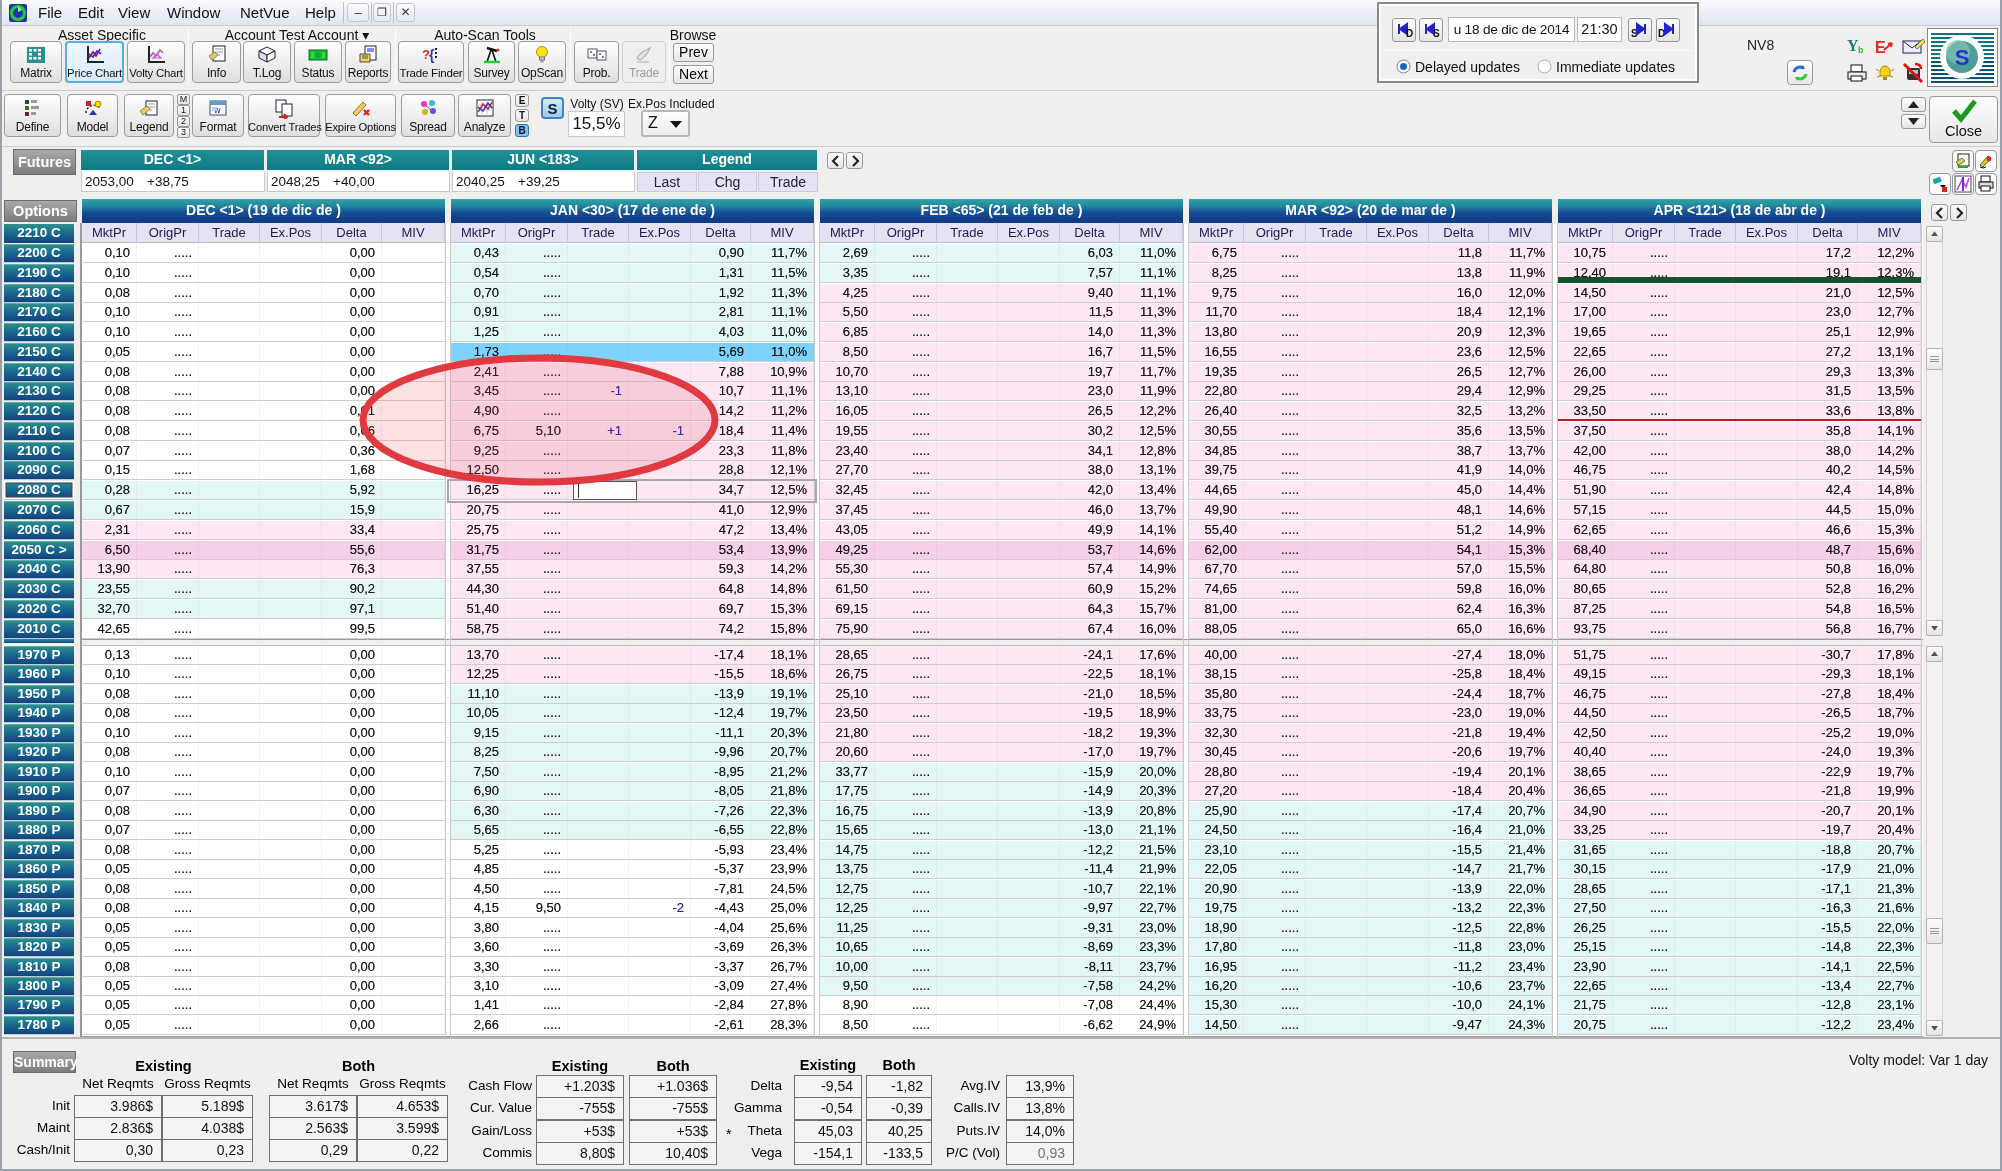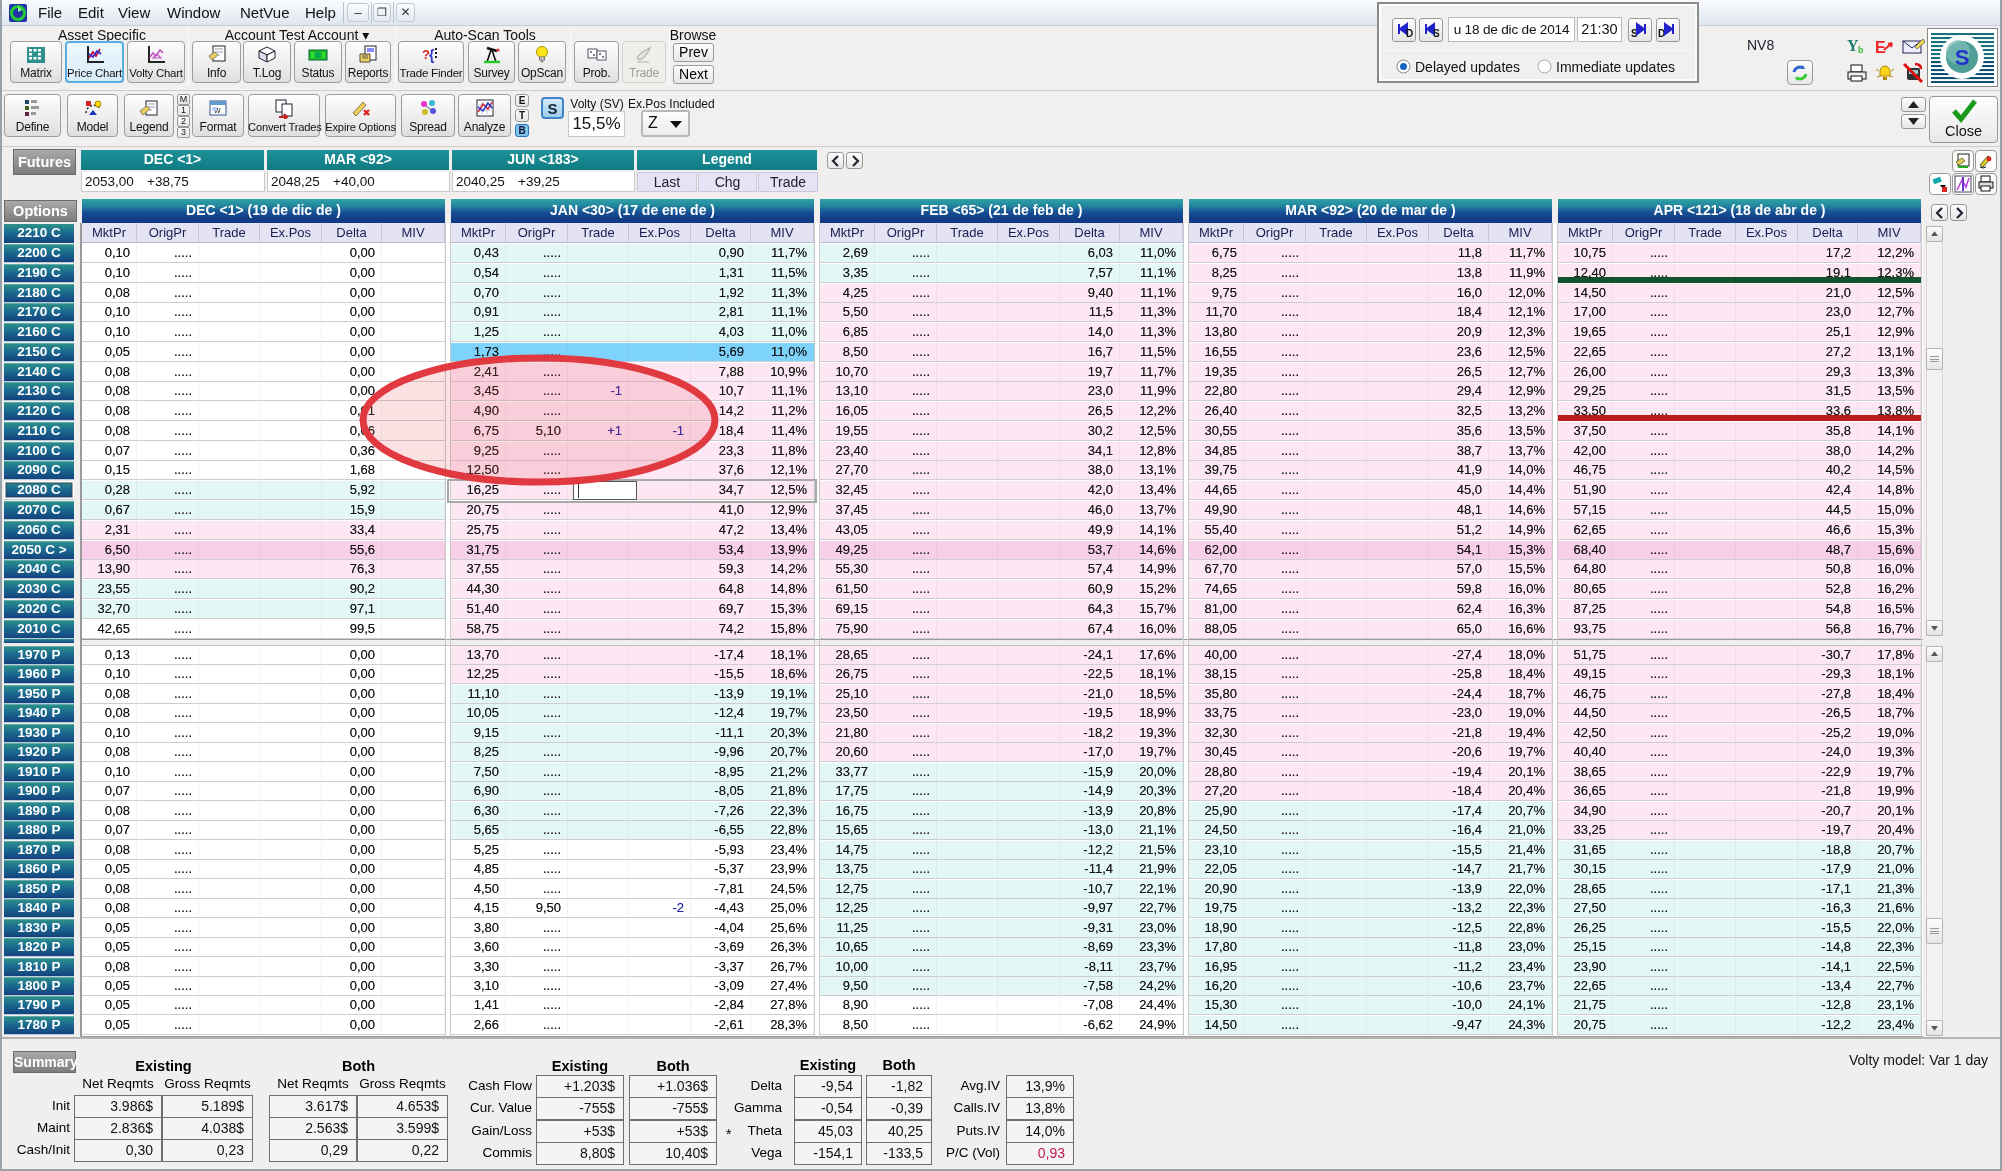--- a/index.html
+++ b/index.html
@@ -743,21 +743,21 @@
     <div class="c" style="width:63px">12,2%</div>
   </div>
 <div class="r" style="left:1189px;top:402px;width:363px;height:19px;background:#fce7f3;border-bottom:1px solid #cdcdd2">
     <div class="c" style="width:55px">26,40</div>
     <div class="c" style="width:62px">.....</div>
     <div class="c" style="width:61px"></div>
     <div class="c" style="width:62px"></div>
     <div class="c" style="width:60px">32,5</div>
     <div class="c" style="width:63px">13,2%</div>
   </div>
-<div class="r" style="left:1558px;top:402px;width:363px;height:19px;background:#fce7f3;border-bottom:6px solid #b91c1c">
+<div class="r" style="left:1558px;top:402px;width:363px;height:19px;background:#fce7f3;border-bottom:2px solid #b91c1c">
     <div class="c" style="width:55px">33,50</div>
     <div class="c" style="width:62px">.....</div>
     <div class="c" style="width:61px"></div>
     <div class="c" style="width:62px"></div>
     <div class="c" style="width:60px">33,6</div>
     <div class="c" style="width:63px">13,8%</div>
   </div>
 <div style="position:absolute;left:4px;top:422px;width:70px;height:19px;background:linear-gradient(180deg,#2e9289 0%,#1a6c90 45%,#14427e 100%);box-shadow:inset 0 1px 0 rgba(255,255,255,0.25);border-bottom:1px solid #b9cdd8;color:#fff;font-weight:bold;font-size:13.5px;text-align:center;line-height:17px">2110 C</div>
 <div class="r" style="left:82px;top:422px;width:363px;height:19px;background:#ffffff;border-bottom:1px solid #cdcdd2">
     <div class="c" style="width:55px">0,08</div>
@@ -847,21 +847,21 @@
     <div class="c" style="width:61px"></div>
     <div class="c" style="width:62px"></div>
     <div class="c" style="width:60px">1,68</div>
     <div class="c" style="width:63px"></div>
   </div>
 <div class="r" style="left:451px;top:461px;width:363px;height:19px;background:#fce7f3;border-bottom:1px solid #cdcdd2">
     <div class="c" style="width:55px">12,50</div>
     <div class="c" style="width:62px">.....</div>
     <div class="c" style="width:61px"></div>
     <div class="c" style="width:62px"></div>
-    <div class="c" style="width:60px">37,6</div>
+    <div class="c" style="width:60px">28,8</div>
     <div class="c" style="width:63px">12,1%</div>
   </div>
 <div class="r" style="left:820px;top:461px;width:363px;height:19px;background:#fce7f3;border-bottom:1px solid #cdcdd2">
     <div class="c" style="width:55px">27,70</div>
     <div class="c" style="width:62px">.....</div>
     <div class="c" style="width:61px"></div>
     <div class="c" style="width:62px"></div>
     <div class="c" style="width:60px">38,0</div>
     <div class="c" style="width:63px">13,1%</div>
   </div>
@@ -2120,21 +2120,21 @@
 <div style="position:absolute;left:794px;top:1142px;width:68px;height:23px;background:#f5f4f2;border:1px solid #6f6f6f;font-size:14px;text-align:right;padding-right:8px;color:#111;line-height:21px">-154,1</div>
 <div style="position:absolute;left:866px;top:1142px;width:66px;height:23px;background:#f5f4f2;border:1px solid #6f6f6f;font-size:14px;text-align:right;padding-right:8px;color:#111;line-height:21px">-133,5</div>
 <div style="position:absolute;left:726px;top:1126px;width:10px;height:14px;font-size:14px">*</div>
 <div style="position:absolute;left:926px;top:1078px;width:74px;height:15px;font-size:13.5px;text-align:right;white-space:nowrap">Avg.IV</div>
 <div style="position:absolute;left:1006px;top:1075px;width:68px;height:23px;background:#f5f4f2;border:1px solid #6f6f6f;font-size:14px;text-align:right;padding-right:8px;color:#111;line-height:21px">13,9%</div>
 <div style="position:absolute;left:926px;top:1100px;width:74px;height:15px;font-size:13.5px;text-align:right;white-space:nowrap">Calls.IV</div>
 <div style="position:absolute;left:1006px;top:1097px;width:68px;height:23px;background:#f5f4f2;border:1px solid #6f6f6f;font-size:14px;text-align:right;padding-right:8px;color:#111;line-height:21px">13,8%</div>
 <div style="position:absolute;left:926px;top:1123px;width:74px;height:15px;font-size:13.5px;text-align:right;white-space:nowrap">Puts.IV</div>
 <div style="position:absolute;left:1006px;top:1120px;width:68px;height:23px;background:#f5f4f2;border:1px solid #6f6f6f;font-size:14px;text-align:right;padding-right:8px;color:#111;line-height:21px">14,0%</div>
 <div style="position:absolute;left:926px;top:1145px;width:74px;height:15px;font-size:13.5px;text-align:right;white-space:nowrap">P/C (Vol)</div>
-<div style="position:absolute;left:1006px;top:1142px;width:68px;height:23px;background:#f5f4f2;border:1px solid #6f6f6f;font-size:14px;text-align:right;padding-right:8px;color:#be185d;line-height:21px">0,93</div>
+<div style="position:absolute;left:1006px;top:1142px;width:68px;height:23px;background:#f5f4f2;border:1px solid #6f6f6f;font-size:14px;text-align:right;padding-right:8px;color:#737373;line-height:21px">0,93</div>
 <div style="position:absolute;left:1377px;top:2px;width:322px;height:81px;background:#f0f0ee;border:2px solid #8a8a8a;box-shadow:0 0 0 2px #fdfdfd inset"></div>
 <div style="position:absolute;left:1392px;top:18px;width:24px;height:24px;background:linear-gradient(180deg,#fcfcfc,#e4e4e4);border:1px solid #999;border-radius:3px"></div>
 <svg style="position:absolute;left:1392px;top:18px" width="24" height="24" viewBox="0 0 24 24">
     <path d="M7 6 v10 M15 6 L8 11 L15 16 Z" stroke="#22c" fill="#22c" stroke-width="2"></path>
     <text x="14" y="19" font-size="10" font-weight="bold" fill="#111" font-family="Liberation Sans">D</text>
   </svg>
 <div style="position:absolute;left:1419px;top:18px;width:24px;height:24px;background:linear-gradient(180deg,#fcfcfc,#e4e4e4);border:1px solid #999;border-radius:3px"></div>
 <svg style="position:absolute;left:1419px;top:18px" width="24" height="24" viewBox="0 0 24 24">
     <path d="M7 6 v10 M15 6 L8 11 L15 16 Z" stroke="#22c" fill="#22c" stroke-width="2"></path>
     <text x="14" y="19" font-size="10" font-weight="bold" fill="#111" font-family="Liberation Sans">S</text>

